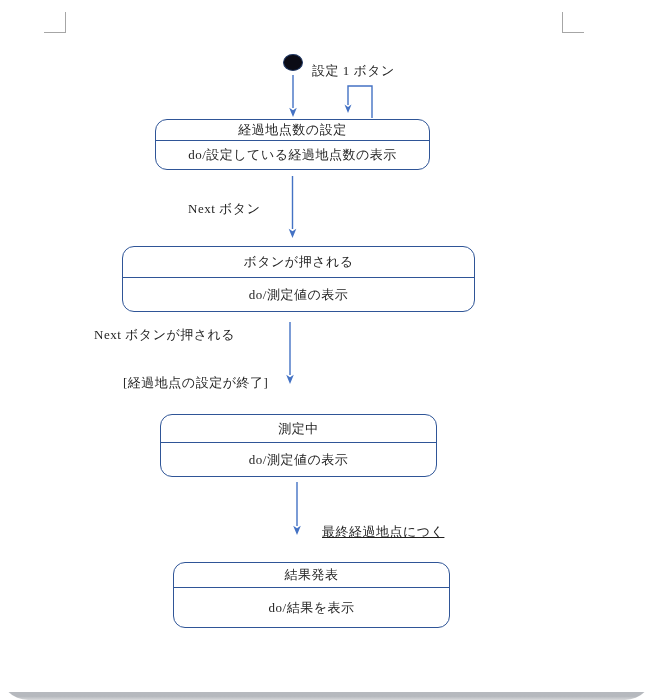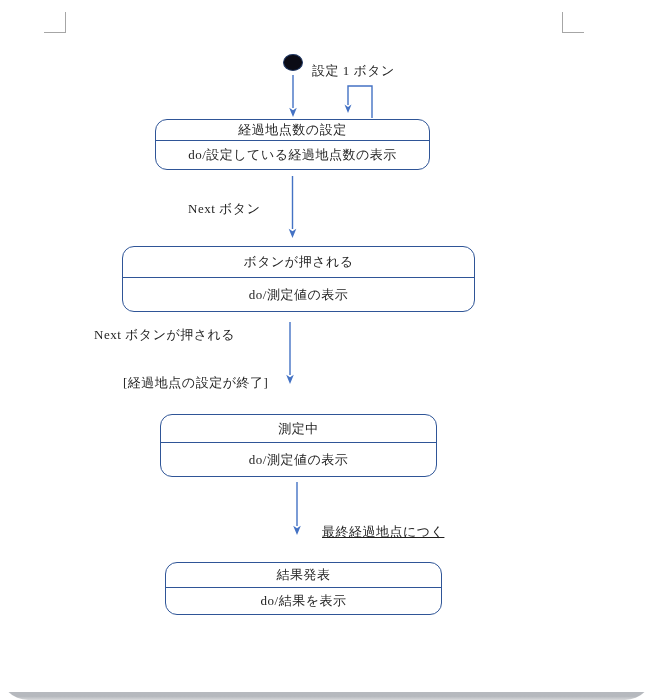--- a/index.html
+++ b/index.html
@@ -130,19 +130,19 @@
   <div class="state" style="left:122px; top:246px; width:353px; height:66px;">
     <div class="state-title" style="height:31px;">ボタンが押される</div>
     <div class="state-activity">do/測定値の表示</div>
   </div>
 
   <div class="state" style="left:160px; top:414px; width:277px; height:63px;">
     <div class="state-title" style="height:28px;">測定中</div>
     <div class="state-activity">do/測定値の表示</div>
   </div>
 
-  <div class="state" style="left:165px; top:562px; width:277px; height:53px;">
+  <div class="state" style="left:173px; top:562px; width:277px; height:66px;">
     <div class="state-title" style="height:25px;">結果発表</div>
     <div class="state-activity">do/結果を表示</div>
   </div>
 
   <div class="bottom-edge"></div>
 </div>
 
 </body></html>

